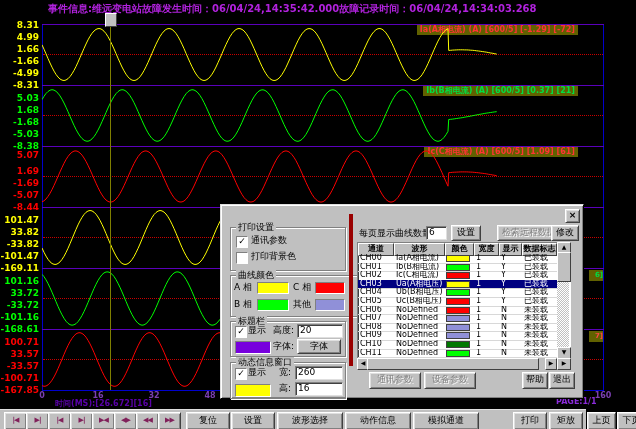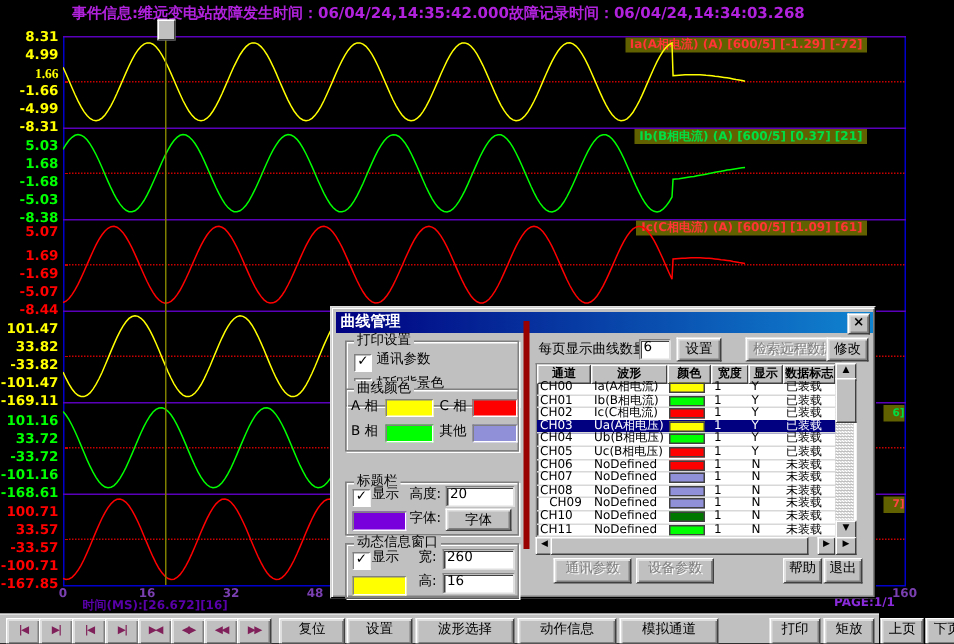--- a/index.html
+++ b/index.html
@@ -78,21 +78,21 @@
 
   <div class="abs vline" style="left:42px;top:24px;height:366px;"></div>
   <div class="abs vline" style="left:603px;top:24px;height:366px;"></div>
   <div class="abs hline-blue" style="left:42px;top:390px;width:562px;"></div>
   <div class="abs sep" style="top:24px;"></div>
 
   <div class="abs" id="plot" style="left:0;top:0;width:636px;height:429px;">
       <div class="abs zero" style="top:54.0px;"></div>
       <div class="abs ytick" style="left:0;top:20.5px;color:#ffff00;">8.31</div>
       <div class="abs ytick" style="left:0;top:32.5px;color:#ffff00;">4.99</div>
-      <div class="abs ytick" style="left:0;top:44.5px;color:#ffff00;font-family:Liberation Serif, serif;">1.66</div>
+      <div class="abs ytick" style="left:0;top:44.5px;color:#ffff00;">1.66</div>
       <div class="abs ytick" style="left:0;top:56.5px;color:#ffff00;">-1.66</div>
       <div class="abs ytick" style="left:0;top:68.5px;color:#ffff00;">-4.99</div>
       <div class="abs ytick" style="left:0;top:80.5px;color:#ffff00;">-8.31</div>
       <div class="abs seclabel" style="top:25px;color:#ff3434;">Ia(A相电流) (A) [600/5] [-1.29] [-72]</div>
       <svg width="561" height="61" style="position:absolute;left:42px;top:24px;overflow:hidden;">
         <polyline points="0.0,20.8 2.0,25.2 4.0,29.8 6.0,34.5 8.0,39.0 10.0,43.2 12.0,47.1 14.0,50.4 16.0,53.0 18.0,55.0 20.0,56.1 22.0,56.5 24.0,56.0 26.0,54.7 28.0,52.6 30.0,49.8 32.0,46.4 34.0,42.5 36.0,38.2 38.0,33.6 40.0,29.0 42.0,24.4 44.0,20.0 46.0,15.9 48.0,12.3 50.0,9.3 52.0,7.0 54.0,5.4 56.0,4.6 58.0,4.6 60.0,5.5 62.0,7.2 64.0,9.6 66.0,12.7 68.0,16.4 70.0,20.5 72.0,24.9 74.0,29.5 76.0,34.2 78.0,38.7 80.0,43.0 82.0,46.8 84.0,50.2 86.0,52.9 88.0,54.9 90.0,56.1 92.0,56.5 94.0,56.1 96.0,54.8 98.0,52.8 100.0,50.0 102.0,46.6 104.0,42.7 106.0,38.5 108.0,33.9 110.0,29.3 112.0,24.7 114.0,20.2 116.0,16.2 118.0,12.5 120.0,9.5 122.0,7.1 124.0,5.4 126.0,4.6 128.0,4.6 130.0,5.4 132.0,7.1 134.0,9.4 136.0,12.5 138.0,16.1 140.0,20.2 142.0,24.6 144.0,29.3 146.0,33.9 148.0,38.4 150.0,42.7 152.0,46.6 154.0,50.0 156.0,52.7 158.0,54.8 160.0,56.0 162.0,56.5 164.0,56.1 166.0,54.9 168.0,52.9 170.0,50.2 172.0,46.9 174.0,43.0 176.0,38.7 178.0,34.2 180.0,29.6 182.0,24.9 184.0,20.5 186.0,16.4 188.0,12.7 190.0,9.6 192.0,7.2 194.0,5.5 196.0,4.6 198.0,4.6 200.0,5.4 202.0,6.9 204.0,9.3 206.0,12.3 208.0,15.9 210.0,20.0 212.0,24.4 214.0,29.0 216.0,33.6 218.0,38.2 220.0,42.5 222.0,46.4 224.0,49.8 226.0,52.6 228.0,54.7 230.0,56.0 232.0,56.5 234.0,56.2 236.0,55.0 238.0,53.1 240.0,50.4 242.0,47.1 244.0,43.3 246.0,39.0 248.0,34.5 250.0,29.9 252.0,25.2 254.0,20.8 256.0,16.6 258.0,12.9 260.0,9.8 262.0,7.3 264.0,5.6 266.0,4.7 268.0,4.6 270.0,5.3 272.0,6.8 274.0,9.1 276.0,12.1 278.0,15.7 280.0,19.7 282.0,24.1 284.0,28.7 286.0,33.3 288.0,37.9 290.0,42.2 292.0,46.2 294.0,49.6 296.0,52.4 298.0,54.6 300.0,55.9 302.0,56.5 304.0,56.2 306.0,55.1 308.0,53.2 310.0,50.6 312.0,47.3 314.0,43.5 316.0,39.3 318.0,34.8 320.0,30.1 322.0,25.5 324.0,21.1 326.0,16.9 328.0,13.2 330.0,10.0 332.0,7.5 334.0,5.7 336.0,4.7 338.0,4.5 340.0,5.2 342.0,6.7 344.0,8.9 346.0,11.9 348.0,15.4 350.0,19.4 352.0,23.8 354.0,28.4 356.0,33.0 358.0,37.6 360.0,41.9 362.0,45.9 364.0,49.4 366.0,52.3 368.0,54.5 370.0,55.9 372.0,56.5 374.0,56.2 376.0,55.2 378.0,53.3 380.0,50.8 382.0,47.5 384.0,43.8 386.0,39.6 388.0,35.1 390.0,30.4 392.0,25.8 394.0,21.3 396.0,17.1 398.0,13.4 400.0,10.2 402.0,7.6 404.0,5.8 406.0,4.7 406.7,26.4 408.7,26.3 410.7,26.1 412.7,26.0 414.7,25.9 416.7,25.8 418.7,25.8 420.7,25.8 422.7,25.9 424.7,25.9 426.7,26.0 428.7,26.2 430.7,26.3 432.7,26.5 434.7,26.8 436.7,27.0 438.7,27.3 440.7,27.6 442.7,27.9 444.7,28.2 446.7,28.6 448.7,29.0 450.7,29.3 452.7,29.7 454.7,30.1" fill="none" stroke="#ffff00" stroke-width="1"></polyline>
       </svg>
       <div class="abs sep" style="top:85px;"></div>
       <div class="abs zero" style="top:115.0px;"></div>
       <div class="abs ytick" style="left:0;top:93.5px;color:#00ff00;">5.03</div>
@@ -160,34 +160,31 @@
       <div class="abs xtick" style="left:591px;top:391px;">160</div>
     </div>
 
   <div class="abs" id="cursor-line"></div>
   <div class="abs" id="cursor-handle"></div>
 
   <div class="abs" id="status-left">时间(MS):[26.672][16]</div>
   <div class="abs" id="page-label">PAGE:1/1</div>
 
   <div class="abs" id="dialog">
-    <div class="abs" id="dlg-titlebar">
-      <span>曲线管理</span>
-    </div>
     <div class="abs btn" id="dlg-close">×</div>
 
     <div class="abs group" style="left:9px;top:22px;width:114px;height:42px;">
       <span class="glabel">打印设置</span>
       <div class="abs cb" style="left:5px;top:8px;">✓</div>
       <div class="abs cblabel" style="left:20px;top:7px;">通讯参数</div>
       <div class="abs cb" style="left:5px;top:24px;"></div>
       <div class="abs cblabel" style="left:20px;top:23px;">打印背景色</div>
     </div>
 
-    <div class="abs group" style="left:9px;top:54px;width:114px;height:40px;">
+    <div class="abs group" style="left:9px;top:70px;width:114px;height:40px;padding-left:22px;">
       <span class="glabel">曲线颜色</span>
       <div class="abs cblabel" style="left:3px;top:6px;">A 相</div>
       <div class="abs swatch" style="left: 26px; top: 6px; width: 30px; height: 10px; background: rgb(255, 255, 0);"></div>
       <div class="abs cblabel" style="left:62px;top:6px;">C 相</div>
       <div class="abs swatch" style="left: 84px; top: 6px; width: 28px; height: 10px; background: rgb(255, 0, 0);"></div>
       <div class="abs cblabel" style="left:3px;top:23px;">B 相</div>
       <div class="abs swatch" style="left: 26px; top: 23px; width: 30px; height: 10px; background: rgb(0, 255, 0);"></div>
       <div class="abs cblabel" style="left:62px;top:23px;">其他</div>
       <div class="abs swatch" style="left: 84px; top: 23px; width: 28px; height: 10px; background: rgb(144, 144, 216);"></div>
     </div>
@@ -316,21 +313,21 @@
             <div class="tc" style="left: 0px; width: 34px;">CH08</div>
             <div class="tc" style="left: 36px; width: 49px;">NoDefined</div>
             <div class="tc" style="left: 87px; width: 27px;">
               <div class="rowswatch" style="left: 1px; background: rgb(144, 144, 216);"></div>
             </div>
             <div class="tc" style="left: 116px; width: 23px;">1</div>
             <div class="tc" style="left: 141px; width: 21px;">N</div>
             <div class="tc" style="left: 164px; width: 33px;">未装载</div>
           </div>
           <div class="trow" style="top: 88.4px;">
-            <div class="tc" style="left: 0px; width: 34px; text-align: center;">CH09</div>
+            <div class="tc" style="left: 0px; width: 34px;">CH09</div>
             <div class="tc" style="left: 36px; width: 49px;">NoDefined</div>
             <div class="tc" style="left: 87px; width: 27px;">
               <div class="rowswatch" style="left: 1px; background: rgb(144, 144, 216);"></div>
             </div>
             <div class="tc" style="left: 116px; width: 23px;">1</div>
             <div class="tc" style="left: 141px; width: 21px;">N</div>
             <div class="tc" style="left: 164px; width: 33px;">未装载</div>
           </div>
           <div class="trow" style="top: 97px;">
             <div class="tc" style="left: 0px; width: 34px;">CH10</div>
@@ -378,21 +375,21 @@
 
   <div class="abs" id="toolbar">
       <div class="tb-nav btn" style="left: 4px; width: 21px;">|◀</div>
       <div class="tb-nav btn" style="left: 26px; width: 21px;">▶|</div>
       <div class="tb-nav btn" style="left: 48px; width: 21px;">|◀</div>
       <div class="tb-nav btn" style="left: 70px; width: 21px;">▶|</div>
       <div class="tb-nav btn" style="left: 92px; width: 21px;">▶◀</div>
       <div class="tb-nav btn" style="left: 114px; width: 21px;">◀▶</div>
       <div class="tb-nav btn" style="left: 136px; width: 21px;">◀◀</div>
       <div class="tb-nav btn" style="left: 158px; width: 21px;">▶▶</div>
-      <div class="tb-btn btn" style="left: 186px; width: 42px;">复位</div>
+      <div class="tb-btn btn" style="left: 186px; width: 42px; font-family: Liberation Serif, serif;">复位</div>
       <div class="tb-btn btn" style="left: 231px; width: 42px;">设置</div>
       <div class="tb-btn btn" style="left: 277px; width: 64px;">波形选择</div>
       <div class="tb-btn btn" style="left: 345px; width: 64px;">动作信息</div>
       <div class="tb-btn btn" style="left: 413px; width: 64px;">模拟通道</div>
       <div class="tb-btn btn" style="left: 513px; width: 32px;">打印</div>
       <div class="tb-btn btn" style="left: 549px; width: 32px;">矩放</div>
       <div class="tb-btn btn" style="left: 587px; width: 27px;">上页</div>
       <div class="tb-btn btn" style="left: 617px; width: 27px;">下页</div>
     </div>
 

